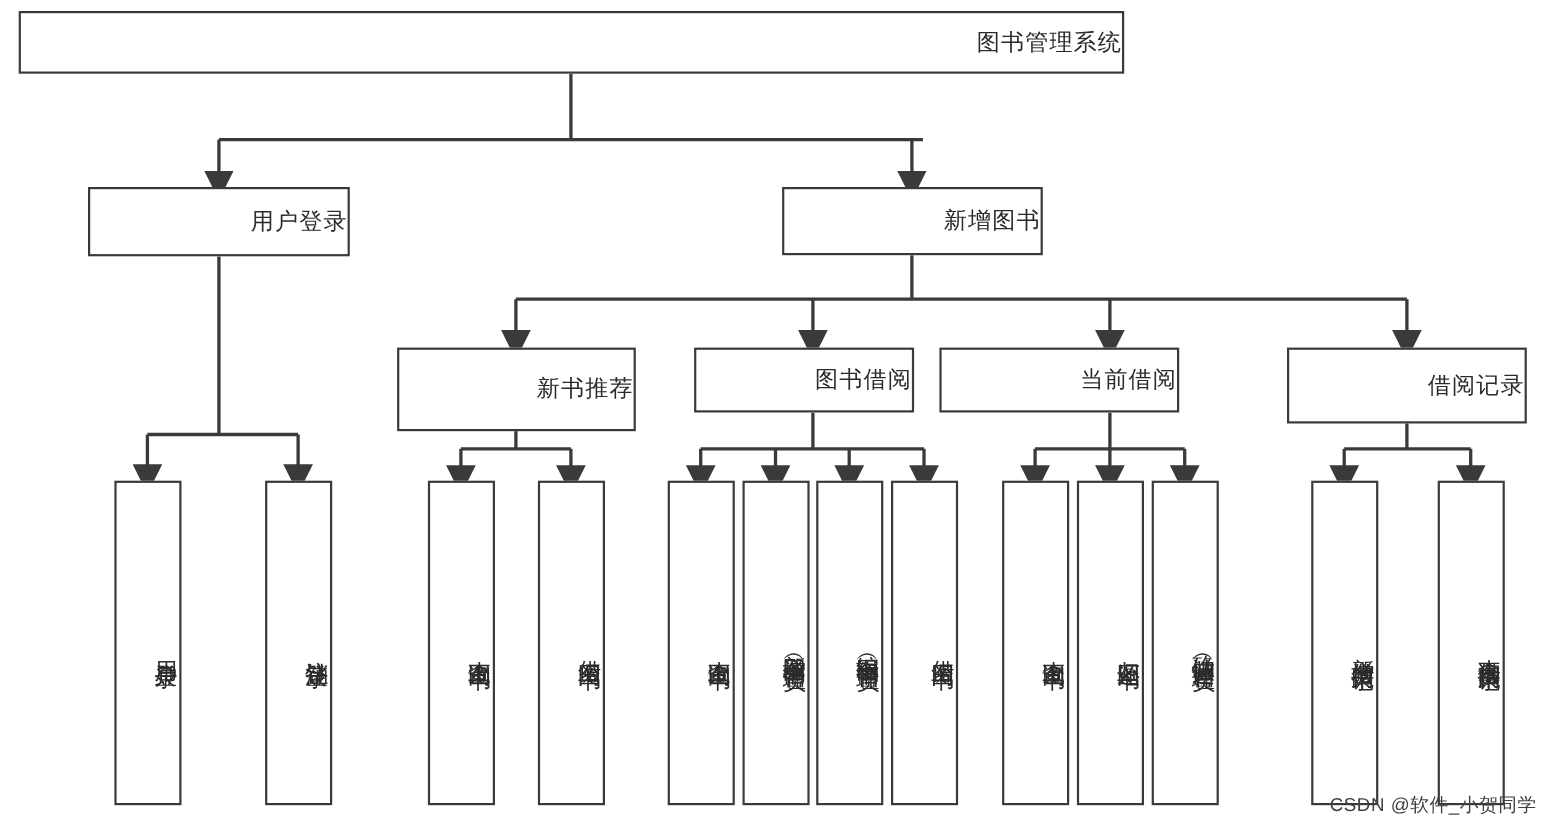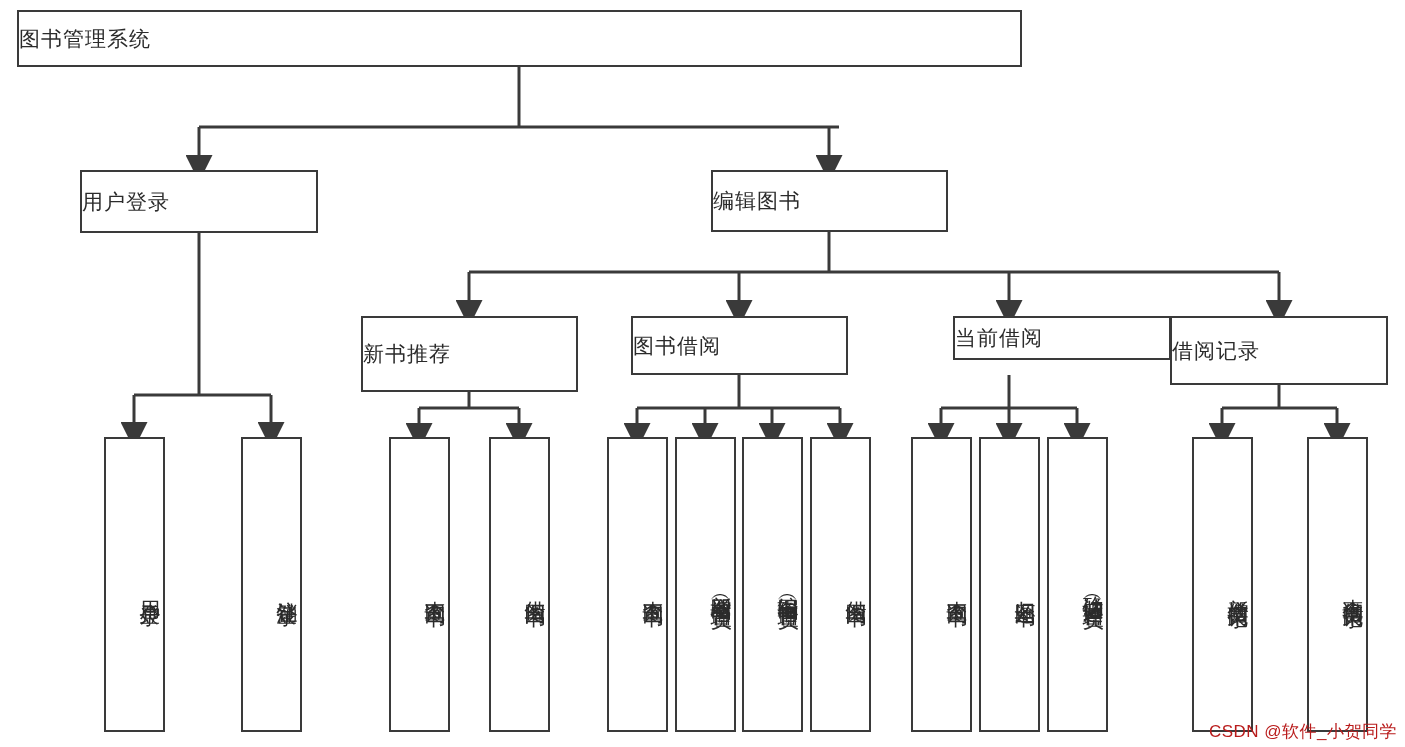--- a/index.html
+++ b/index.html
@@ -26,21 +26,21 @@
     height: 747px;
     pointer-events: none;
   }
   .node {
     position: absolute;
     box-sizing: border-box;
     background: #ffffff;
     border: 2px solid #3a3a3a;
     display: flex;
     align-items: center;
-    justify-content: flex-start;
+    justify-content: flex-end;
     color: #2b2b2b;
   }
   .node.horizontal {
     font-size: 21px;
     letter-spacing: 1px;
     line-height: 1.2;
   }
   .node.vertical {
     writing-mode: vertical-rl;
     text-orientation: upright;
@@ -58,21 +58,21 @@
     text-align: left;
   }
   .node .label {
     display: block;
   }
   #watermark {
     position: absolute;
     right: 8px;
     bottom: 4px;
     font-size: 17px;
-    color: #b91c1c;
+    color: #404040;
     letter-spacing: 0.5px;
     white-space: nowrap;
     user-select: none;
   }
 </style>
 </head>
 <body>
 
 <div id="canvas">
 
@@ -133,32 +133,32 @@
 
   <div class="node horizontal" style="left:17px; top:10px; width:1005px; height:57px;">
     <span class="label">图书管理系统</span>
   </div>
 
   <div class="node horizontal" style="left:80px; top:170px; width:238px; height:63px;">
     <span class="label">用户登录</span>
   </div>
 
   <div class="node horizontal" style="left:711px; top:170px; width:237px; height:62px;">
-    <span class="label">编辑图书</span>
+    <span class="label">新增图书</span>
   </div>
 
   <div class="node horizontal" style="left:361px; top:316px; width:217px; height:76px;">
     <span class="label">新书推荐</span>
   </div>
 
-  <div class="node horizontal" style="left:631px; top:316px; width:217px; height:59px;">
+  <div class="node horizontal" style="left:631px; top:316px; width:200px; height:59px;">
     <span class="label">图书借阅</span>
   </div>
 
-  <div class="node horizontal" style="left:953px; top:316px; width:218px; height:44px;">
+  <div class="node horizontal" style="left:854px; top:316px; width:218px; height:59px;">
     <span class="label">当前借阅</span>
   </div>
 
   <div class="node horizontal" style="left:1170px; top:316px; width:218px; height:69px;">
     <span class="label">借阅记录</span>
   </div>
 
   <div class="node vertical" style="left:104px; top:437px; width:61px; height:295px;">
     <span class="label">用户登录</span>
   </div>

